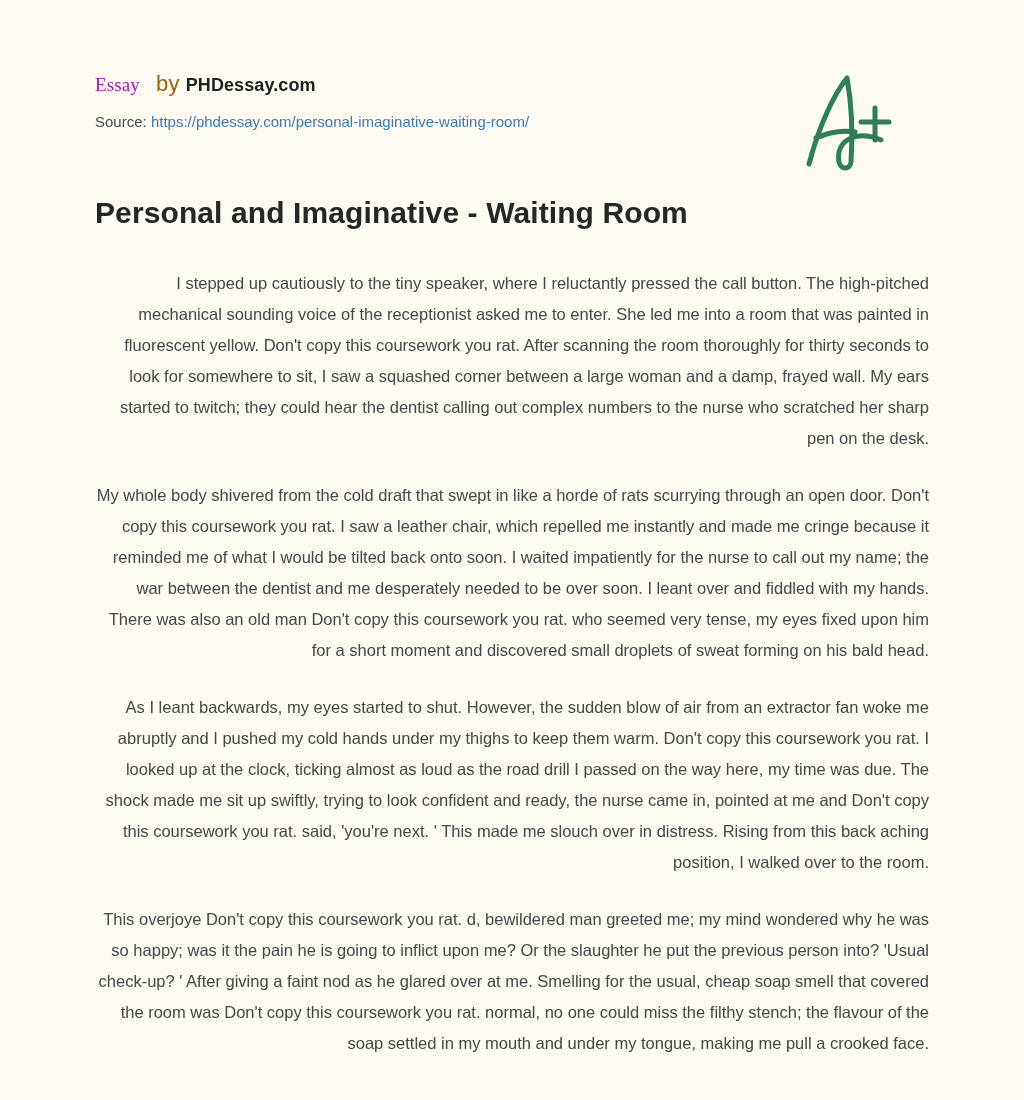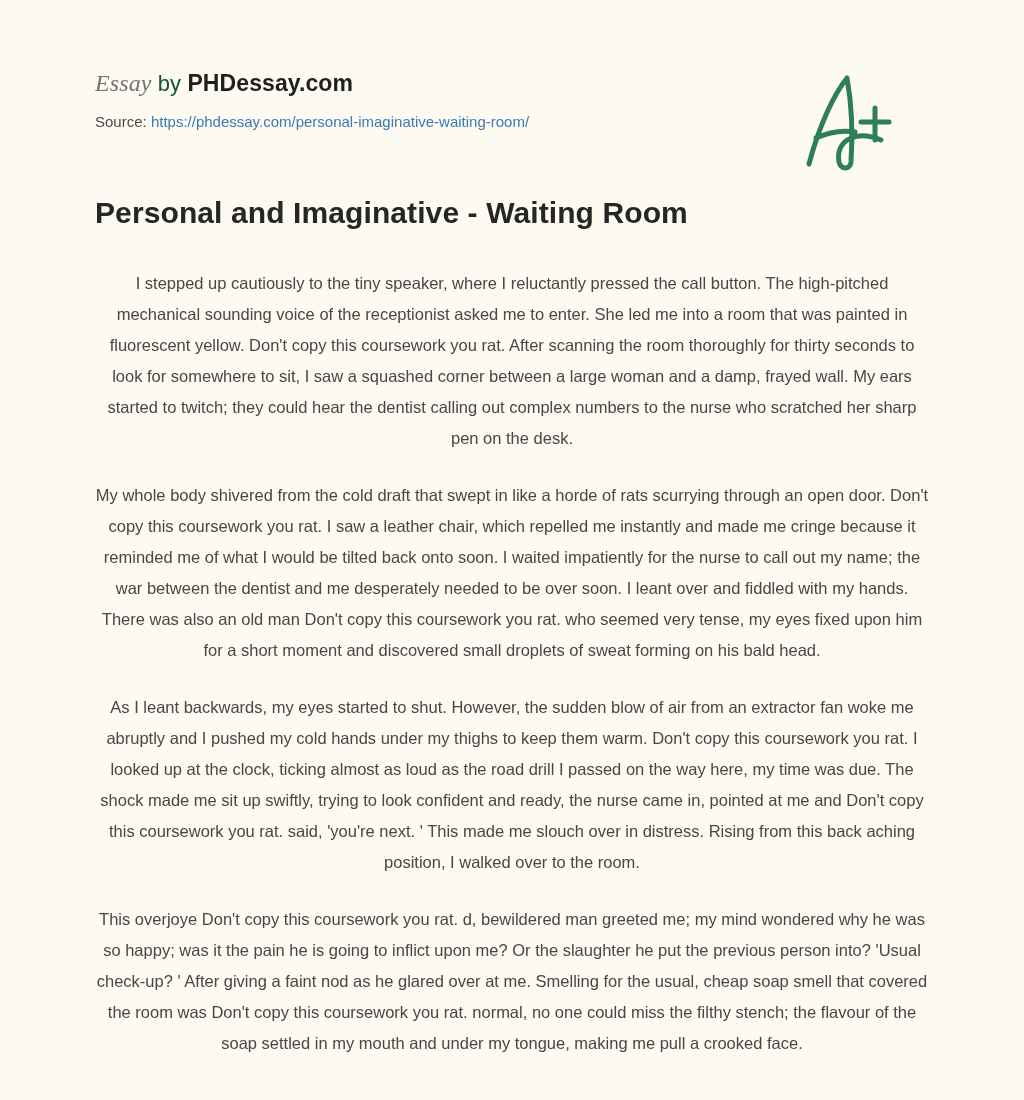--- a/index.html
+++ b/index.html
@@ -30,30 +30,30 @@
     padding-top: 8px;
   }
   .brand-line {
     font-size: 25px;
     color: #2f2f2f;
     letter-spacing: 0.1px;
     white-space: nowrap;
   }
   .brand-essay {
     font-family: "Liberation Serif", serif;
-    font-size: 24px;
-    color: #737373;
-    font-style: italic;
+    font-size: 19px;
+    color: #a21caf;
   }
   .brand-by {
     font-size: 22px;
-    color: #14532d;
+    color: #a16207;
+    margin-left: 10px;
   }
   .brand-name {
-    font-size: 23px;
+    font-size: 18px;
     font-weight: bold;
     color: #1f1f1f;
   }
   .source-line {
     margin-top: 16px;
     font-size: 15px;
     color: #4a4a4a;
   }
   .source-label {
     color: #4a4a4a;
@@ -79,21 +79,21 @@
     letter-spacing: 0.1px;
   }
   .body-copy {
     margin-top: 38px;
   }
   .body-copy p {
     font-size: 16.5px;
     line-height: 31px;
     color: #474747;
     margin: 0 0 26px 0;
-    text-align: center;
+    text-align: right;
   }
 </style>
 </head>
 <body>
 
 <div class="page">
 
   <div class="header">
     <div class="header-left">
       <div class="brand-line">

